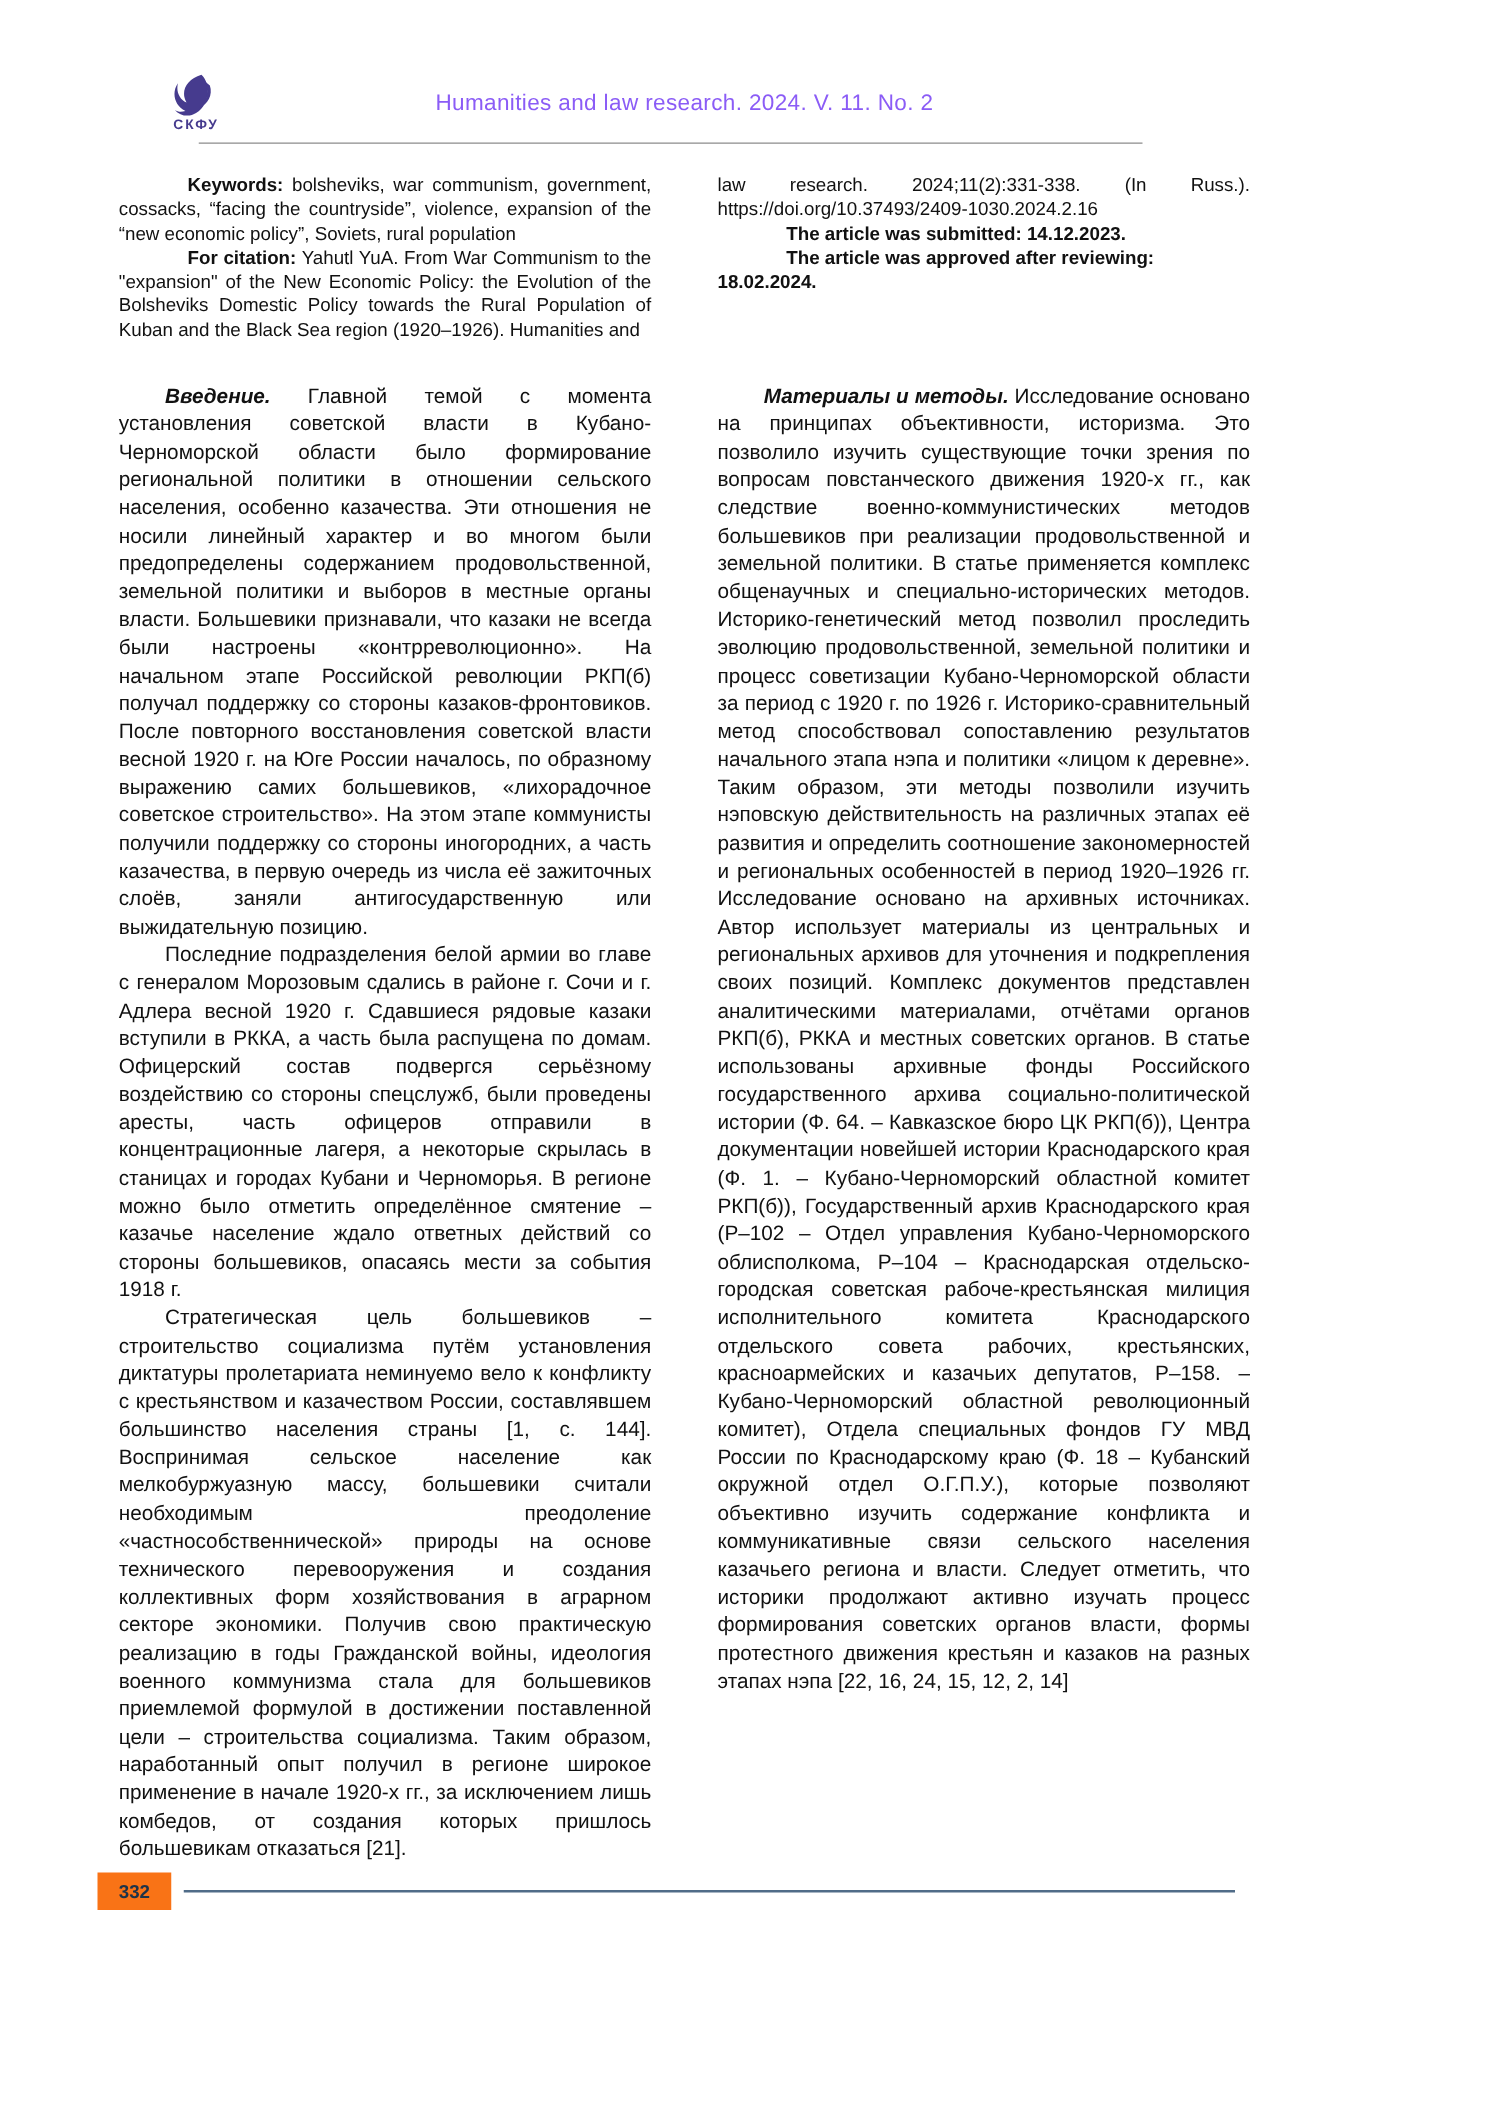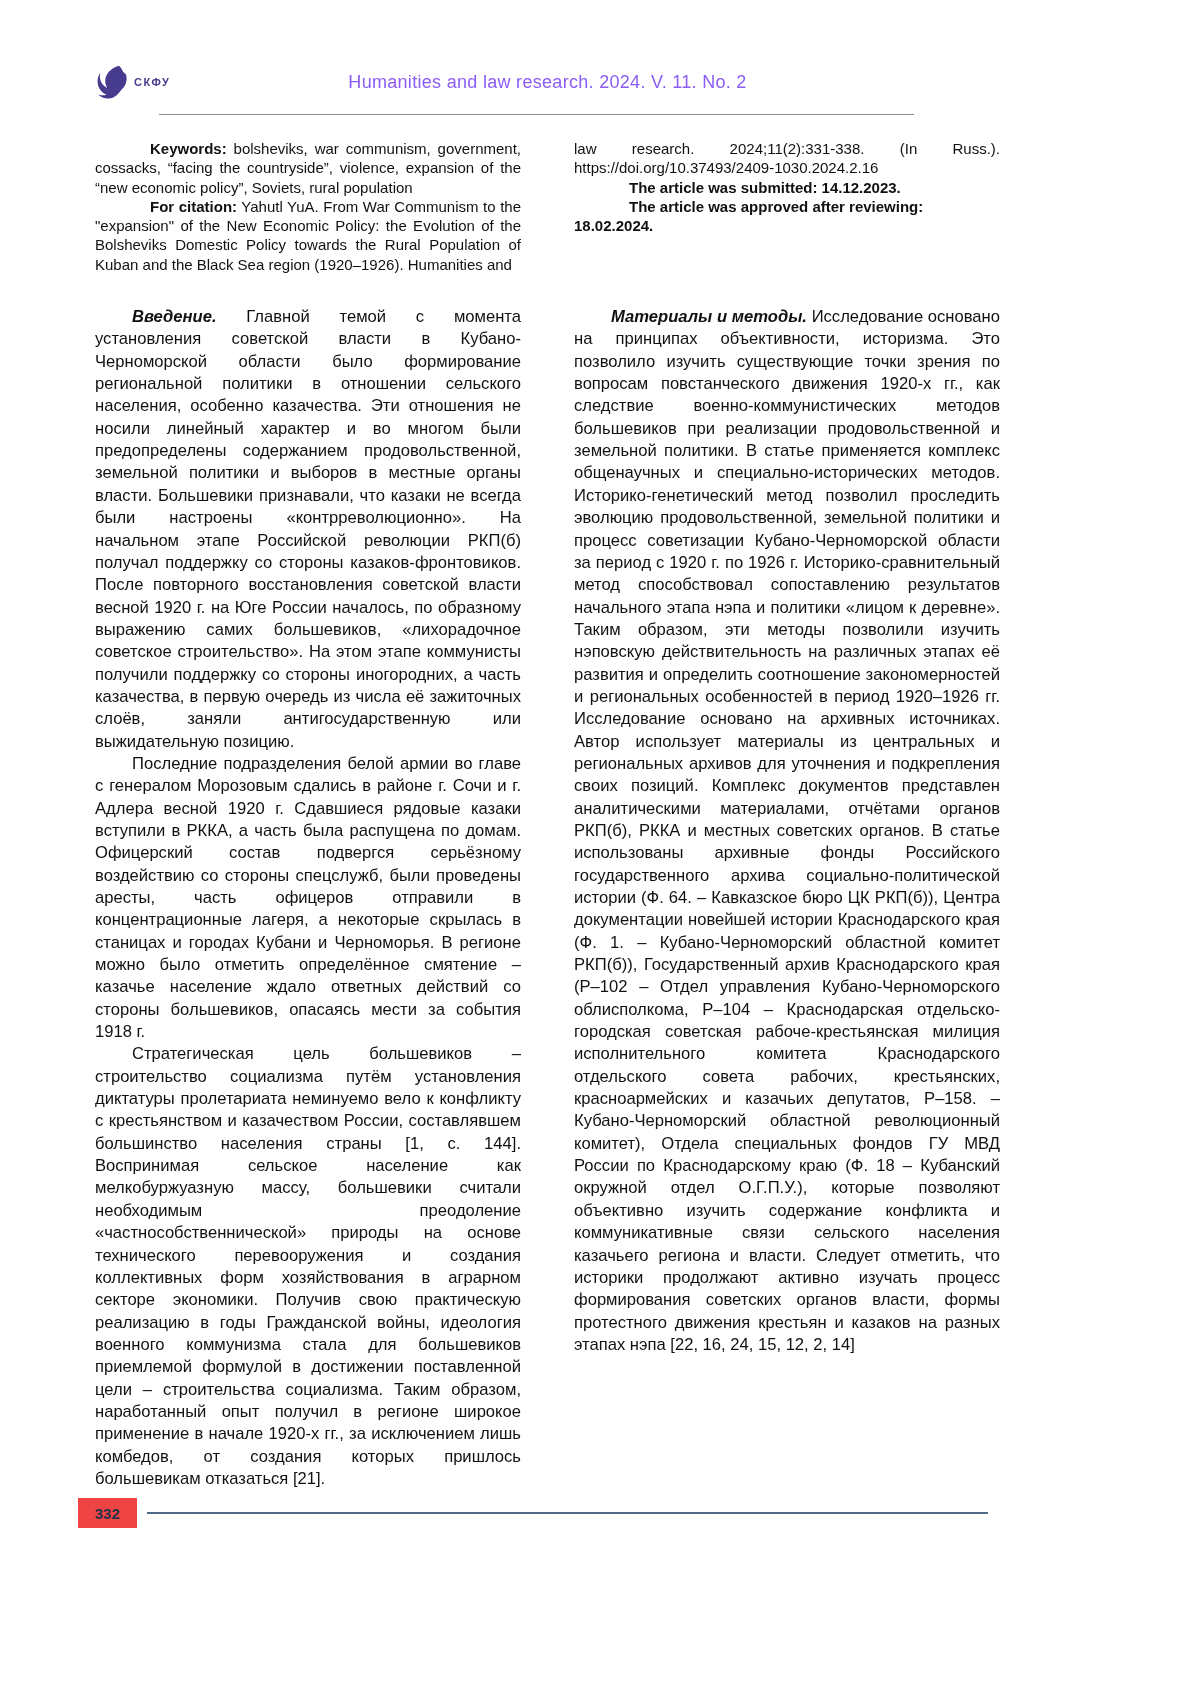--- a/index.html
+++ b/index.html
@@ -2,21 +2,21 @@
 <html lang="ru"><head>
 <meta charset="utf-8">
 <style>
   html,body{margin:0;padding:0;background:#ffffff;}
   .page{position:relative;width:1200px;height:1697px;background:#ffffff;
         font-family:"Liberation Sans",sans-serif;color:#111;overflow:hidden;}
   .content{position:absolute;left:95px;top:0;width:905px;}
 
   
   .hdr{display:flex;align-items:center;padding-top:50px;height:114px;box-sizing:border-box;}
-  .logo{width:80px;display:flex;align-items:center;gap:1px;}
+  .logo{width:80px;display:flex;flex-direction:column;align-items:flex-end;gap:1px;}
   .logo svg{width:38px;height:34px;display:block;}
   .logo-abbr{font-size:11px;font-weight:bold;color:#463b8e;letter-spacing:1.5px;}
   .jtitle{flex:1;text-align:center;color:#8b5cf6;font-size:18px;letter-spacing:.3px;padding-right:80px;}
   .hrule{border-bottom:1.5px solid #8c8c8c;margin-left:64px;margin-right:86px;}
 
   
   .cols{display:flex;gap:53px;}
   .col{width:432px;box-sizing:border-box;}
 
   
@@ -27,21 +27,21 @@
   .b{font-weight:bold;}
   .i{}
 
   
   .bodytxt{margin-top:32px;font-size:16.6px;line-height:22.35px;text-align:justify;}
   .bodytxt p{margin:0;text-indent:37px;}
   .lead{font-weight:bold;font-style:italic;}
 
   
   .pagefoot{position:absolute;left:0;top:1496px;width:1200px;height:34px;}
-  .pagenum{position:absolute;left:78px;top:2px;width:59px;height:30px;background:#ef4444;
+  .pagenum{position:absolute;left:78px;top:2px;width:59px;height:30px;background:#f97316;
            color:#1d3349;font-size:15px;font-weight:bold;
            display:flex;align-items:center;justify-content:center;}
   .frule{position:absolute;left:147px;right:212px;top:16px;border-top:2px solid #506c88;}
 </style>
 </head>
 <body>
 
 <div class="page">
   <div class="content">
 

